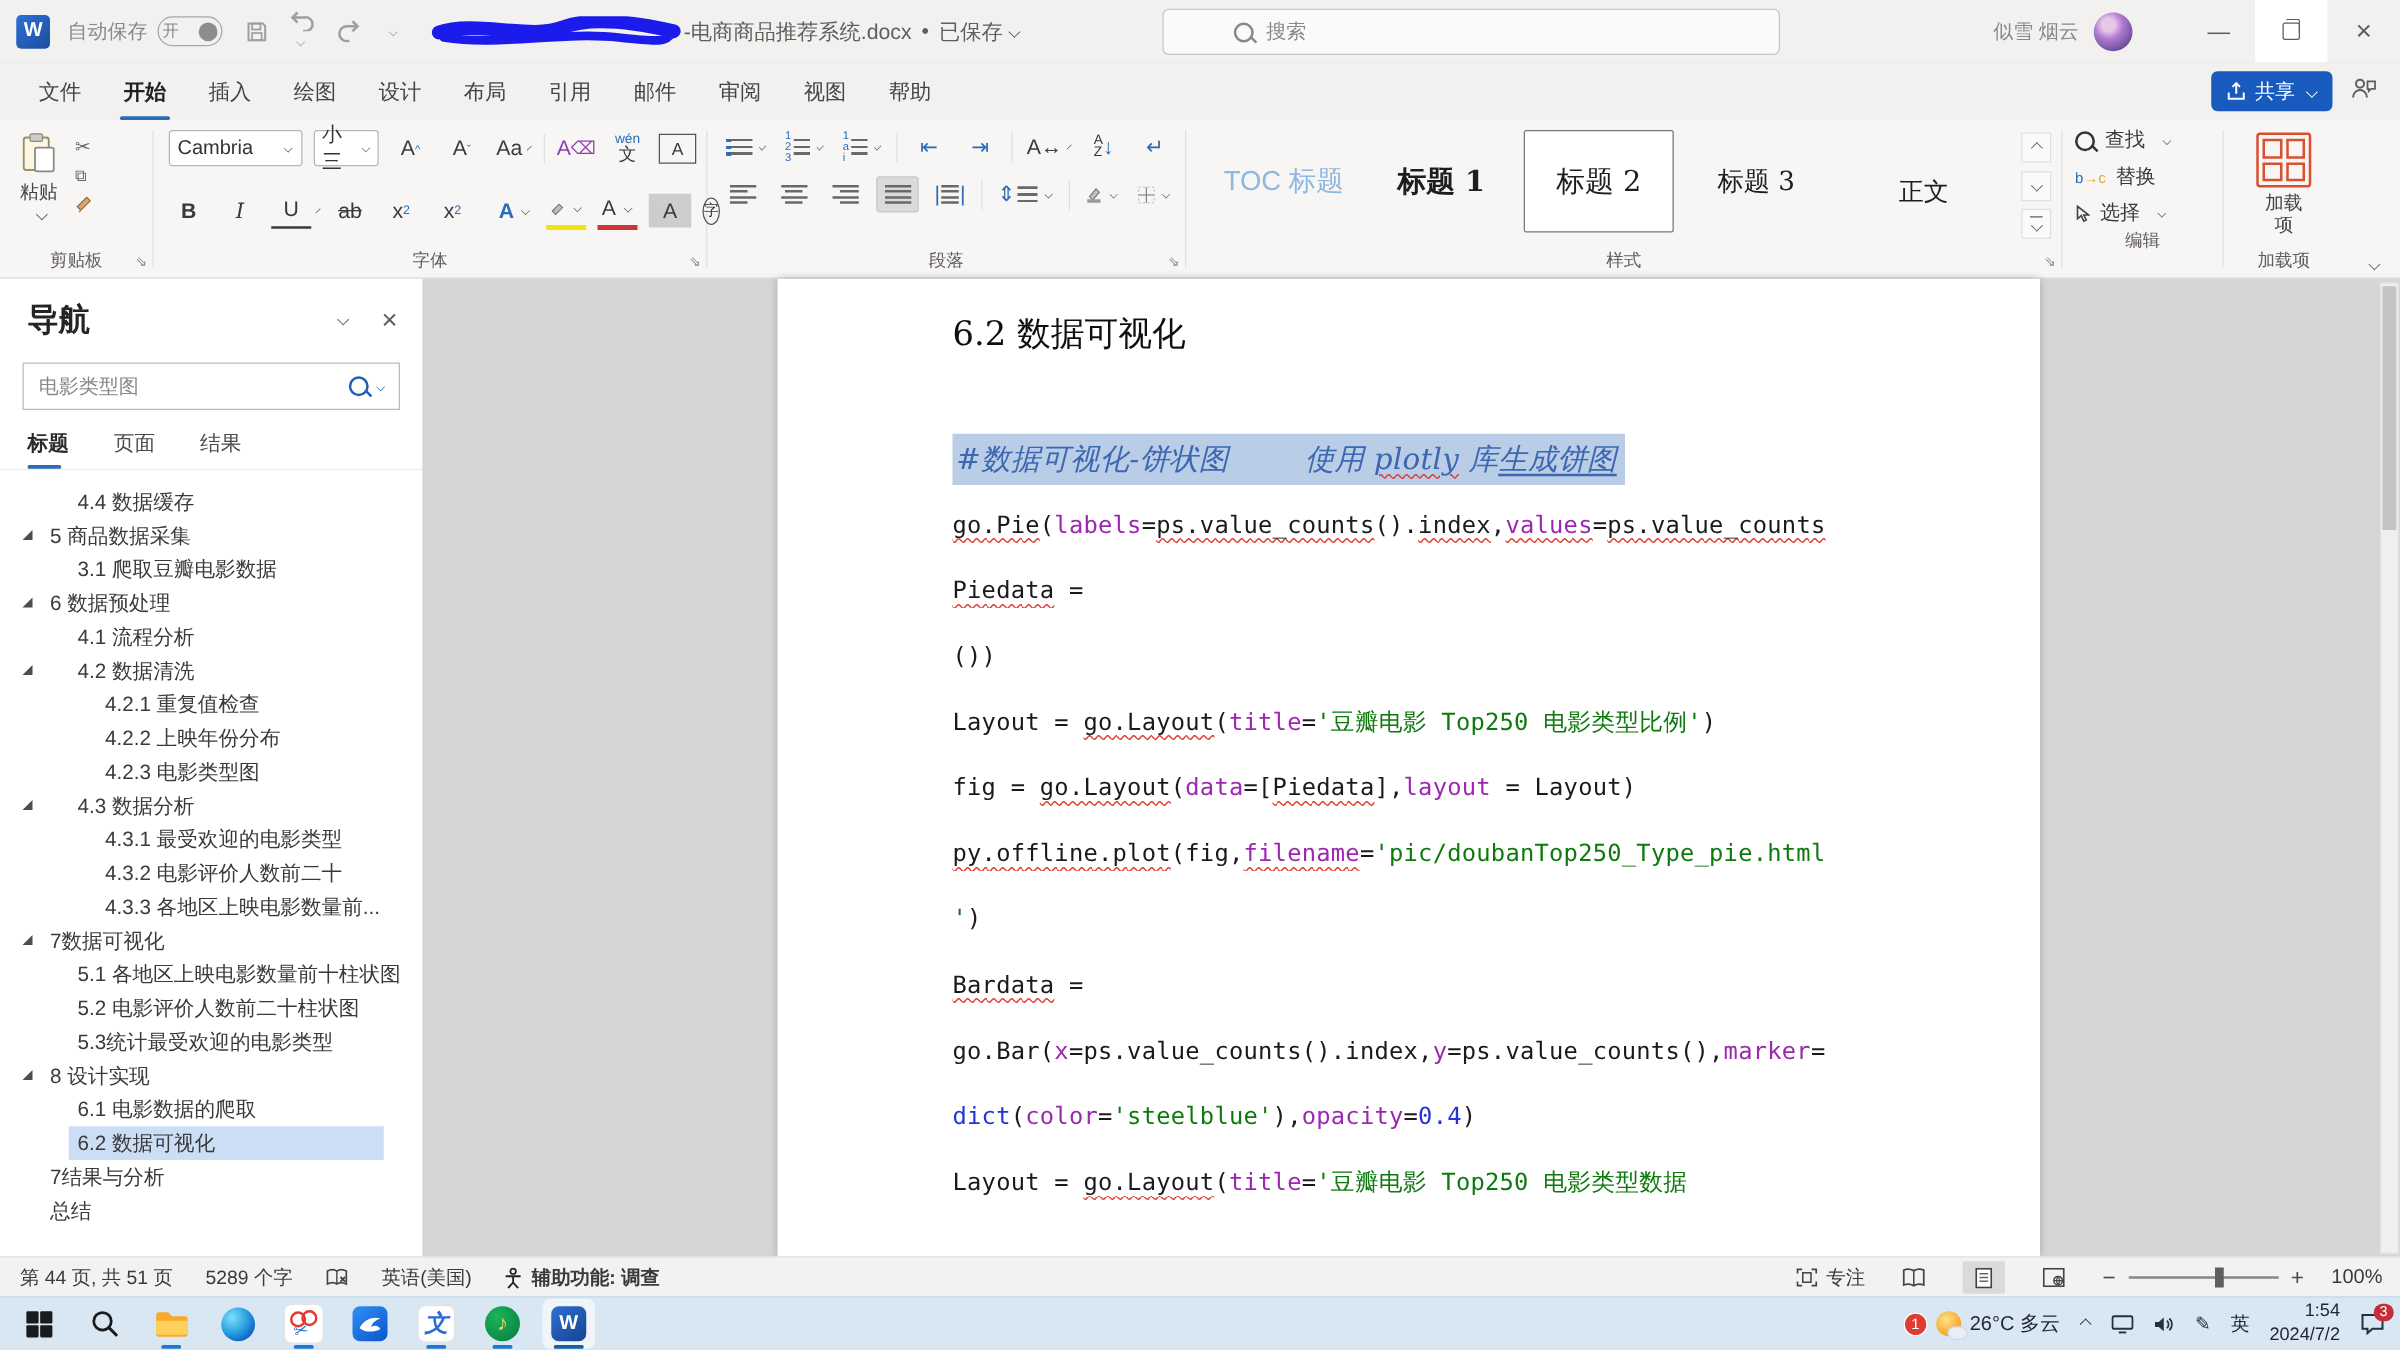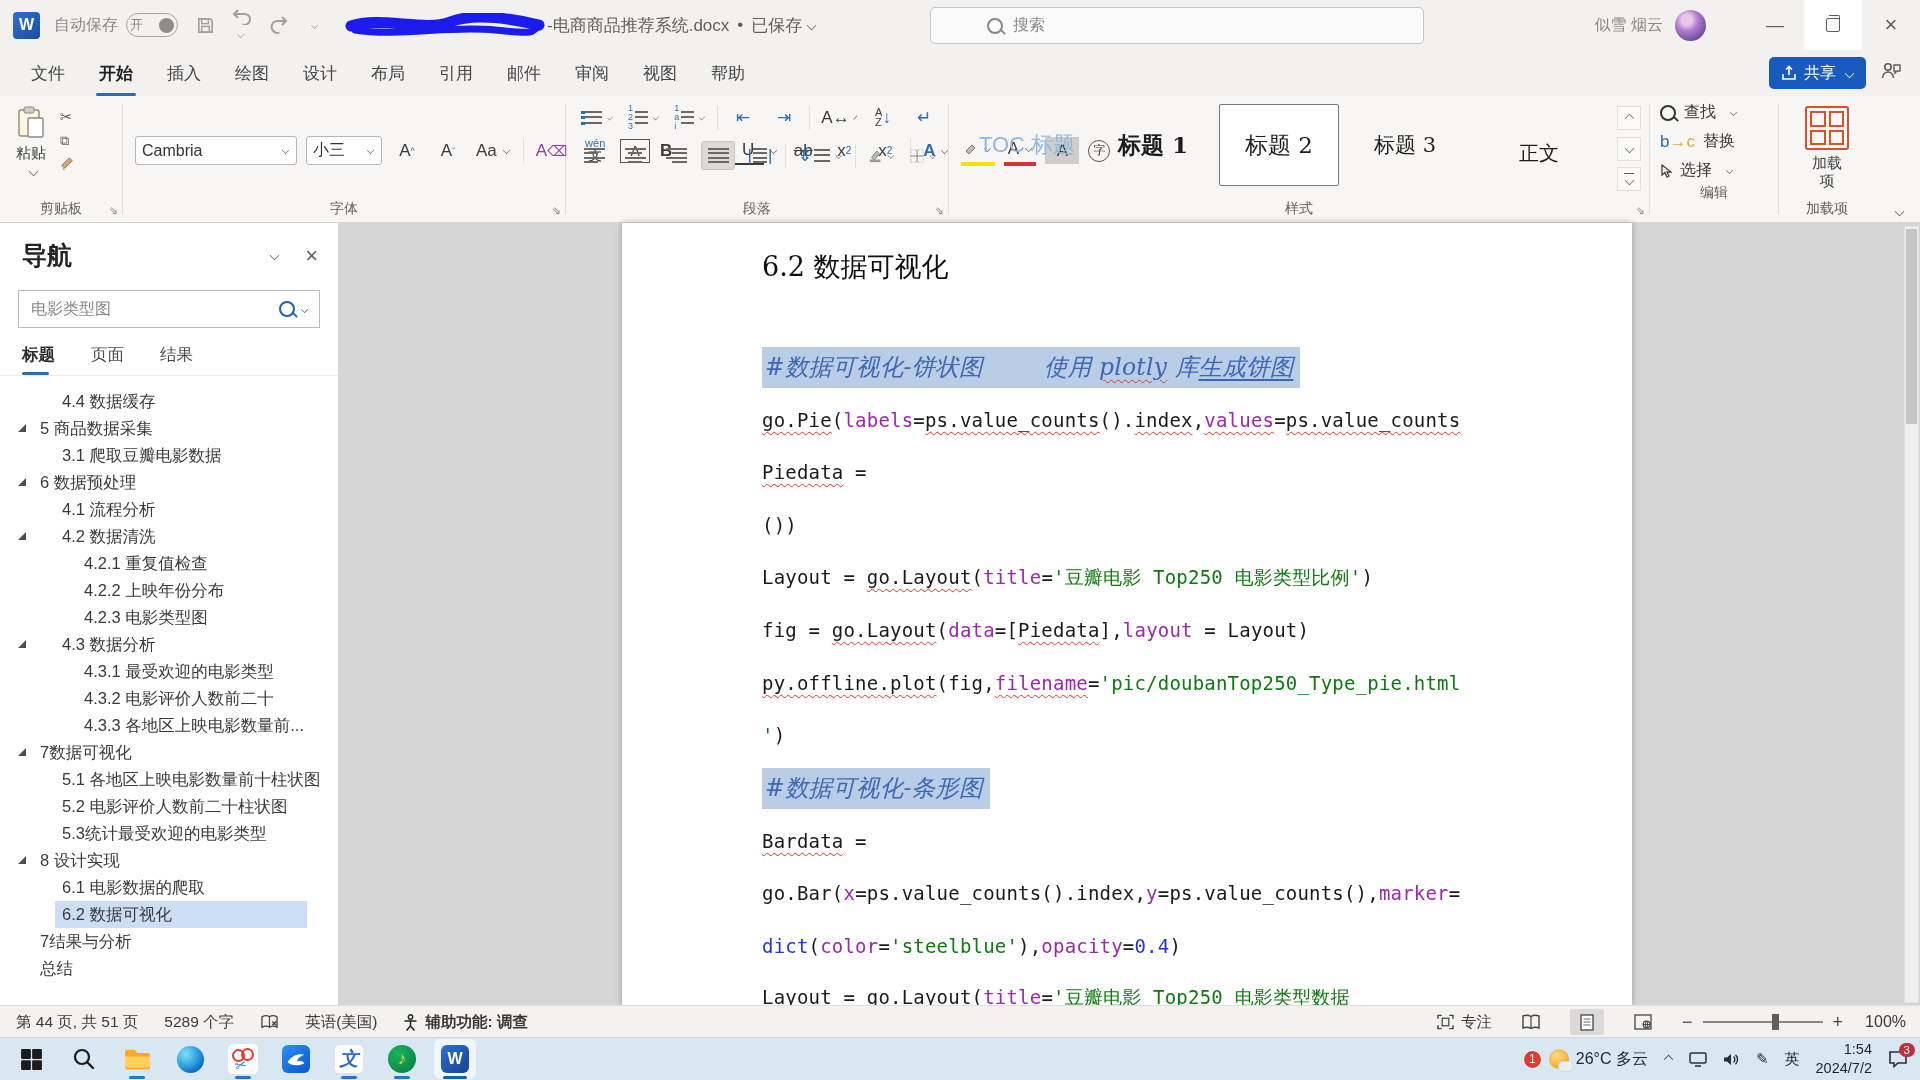--- a/index.html
+++ b/index.html
@@ -268,21 +268,21 @@
                 <path d="M2 10 L10 2 l3 3 L5 13 z" fill="#d9a86a" stroke="#8a6b42"></path>
                 <path d="M3 13 l2 1 l-1 1 z" fill="#555"></path>
               </svg></span>
         </div>
       </div>
       <div class="glabel"><span>剪贴板</span><span class="launcher">⇘</span></div>
     </div>
     <div class="rdiv"></div>
 
     <div class="rgroup" style="width:442px">
-      <div class="body" style="flex-direction:row;gap:0;padding-left:12px">
+      <div class="body" style="flex-direction:column;gap:20px;padding-left:12px">
         <div class="row">
           <span class="combo" style="width:148px">
               <span>Cambria</span>
               <span class="cv sm"></span>
             </span>
           <span class="combo" style="width:62px">
               <span>小三</span>
               <span class="cv sm"></span>
             </span>
           <span class="fbtn">A<sup style="font-size:9px;color:#2B6CB8">^</sup></span>
@@ -452,21 +452,21 @@
     <div class="rdiv"></div>
 
     <div class="rgroup" style="width:128px">
       <div class="editcol">
         <div class="editrow">
             <span class="mag dark"></span>
             <span>查找</span>
             <span class="cv sm"></span>
           </div>
         <div class="editrow">
-            <span style="font-size:17px"><span style="color:#2B6CB8">b</span><span style="color:#E8A33D">→c</span></span>
+            <span style="font-size:12px"><span style="color:#2B6CB8">b</span><span style="color:#E8A33D">→c</span></span>
             <span>替换</span>
           </div>
         <div class="editrow">
             <svg width="12" height="14" viewBox="0 0 12 14">
               <path d="M2 1 L2 11 L5 8.5 L7 13 L9 12 L7 8 L11 8 z" fill="none" stroke="#444" stroke-width="1.3"></path>
             </svg>
             <span>选择</span>
             <span class="cv sm"></span>
           </div>
       </div>
@@ -592,21 +592,20 @@
         <div class="doc-heading">6.2  数据可视化</div>
         <div id="doc-lines">
             <div class="line cmt"><span class="hlbg"><span class="">#数据可视化-饼状图        使用 </span><span class="sq">plotly</span><span class=""> 库</span><span class="ul">生成饼图</span></span></div>
             <div class="line"><span><span class="sq">go.Pie</span><span class="">(</span><span class="c-k">labels</span><span class="">=</span><span class="sq">ps.value_counts</span><span class="">().</span><span class="sq">index</span><span class="">,</span><span class="c-k sq">values</span><span class="">=</span><span class="sq">ps.value_counts</span></span></div>
             <div class="line"><span><span class="sq">Piedata</span><span class=""> =</span></span></div>
             <div class="line"><span><span class="">())</span></span></div>
             <div class="line"><span><span class="">Layout = </span><span class="sq">go.Layout</span><span class="">(</span><span class="c-k">title</span><span class="">=</span><span class="c-s">'豆瓣电影 Top250 电影类型比例'</span><span class="">)</span></span></div>
             <div class="line"><span><span class="">fig = </span><span class="sq">go.Layout</span><span class="">(</span><span class="c-k">data</span><span class="">=[</span><span class="sq">Piedata</span><span class="">],</span><span class="c-k">layout</span><span class=""> = Layout)</span></span></div>
             <div class="line"><span><span class="sq">py.offline.plot</span><span class="">(fig,</span><span class="c-k sq">filename</span><span class="">=</span><span class="c-s">'pic/doubanTop250_Type_pie.html</span></span></div>
             <div class="line"><span><span class="c-s">'</span><span class="">)</span></span></div>
-            <div class="line cmt"><span class="hlbg"><span class="">#数据可视化-条形图</span></span></div>
             <div class="line"><span><span class="sq">Bardata</span><span class=""> =</span></span></div>
             <div class="line"><span><span class="">go.Bar(</span><span class="c-k">x</span><span class="">=ps.value_counts().index,</span><span class="c-k">y</span><span class="">=ps.value_counts(),</span><span class="c-k">marker</span><span class="">=</span></span></div>
             <div class="line"><span><span class="c-b">dict</span><span class="">(</span><span class="c-k">color</span><span class="">=</span><span class="c-s">'steelblue'</span><span class="">),</span><span class="c-k">opacity</span><span class="">=</span><span class="c-n">0.4</span><span class="">)</span></span></div>
             <div class="line"><span><span class="">Layout = </span><span class="sq">go.Layout</span><span class="">(</span><span class="c-k">title</span><span class="">=</span><span class="c-s">'豆瓣电影 Top250 电影类型数据</span></span></div>
           </div>
       </div>
     </div>
     <div class="vscroll">
         <div class="vthumb"></div>
       </div>

